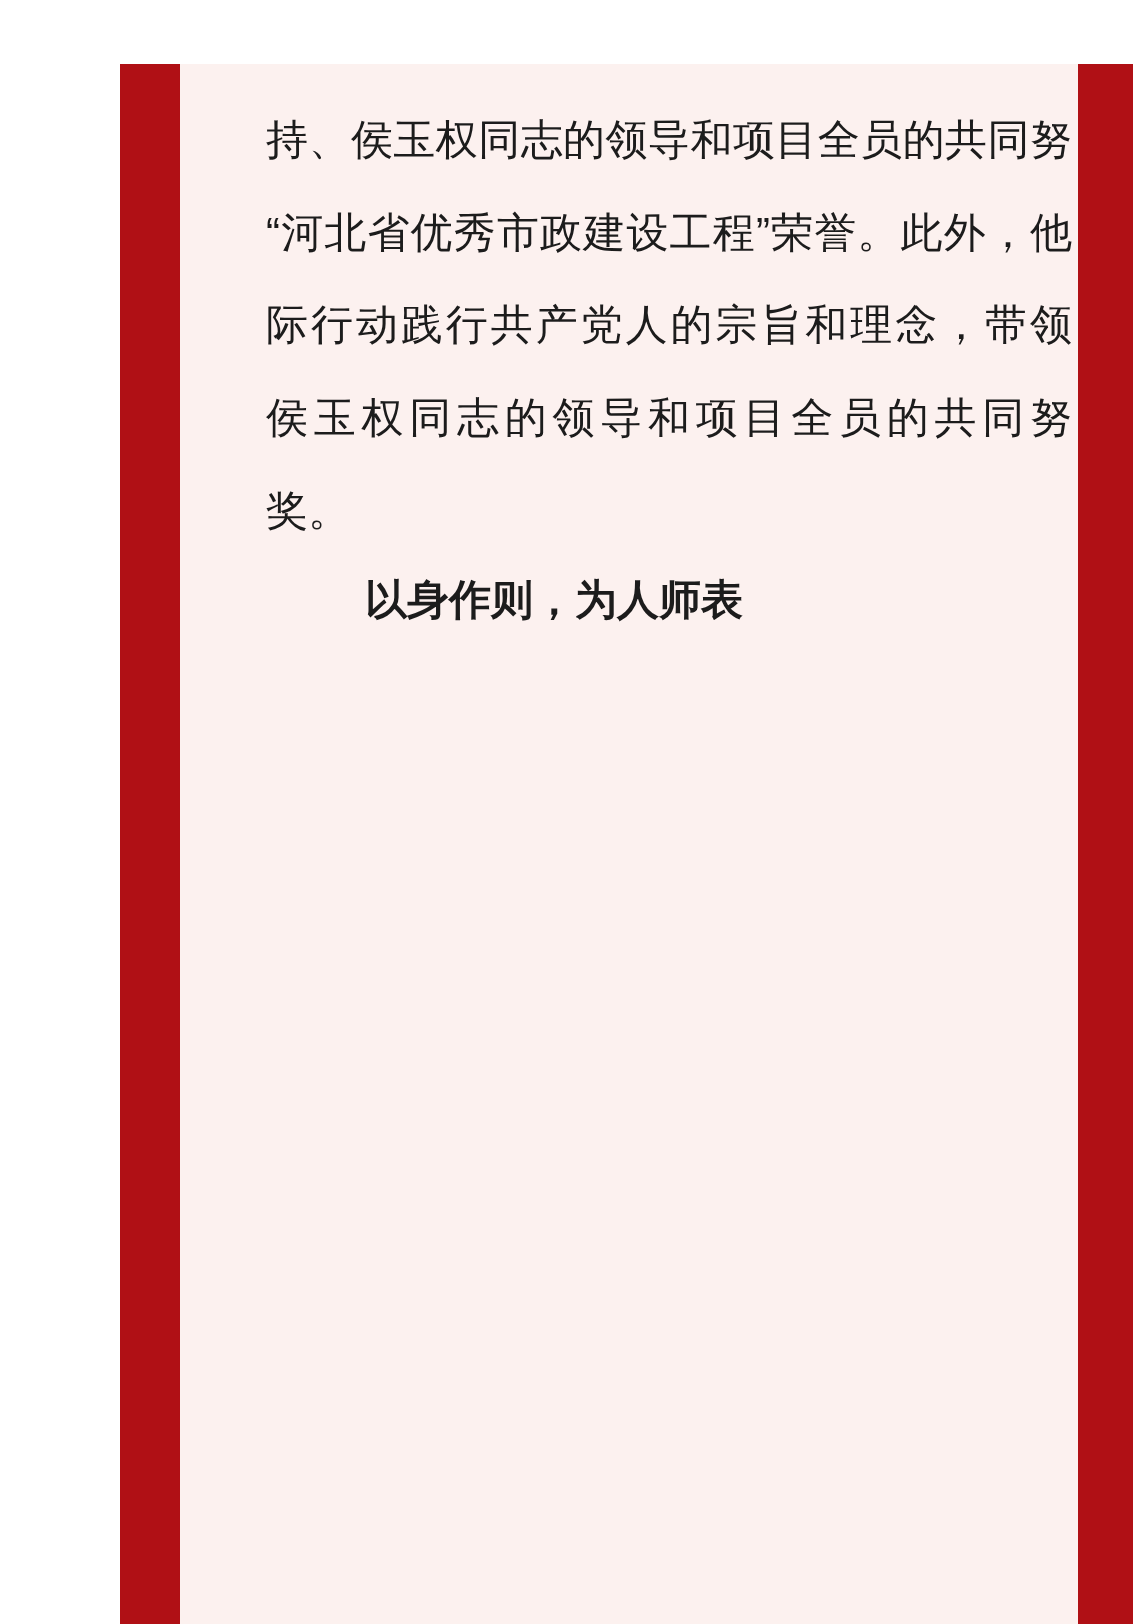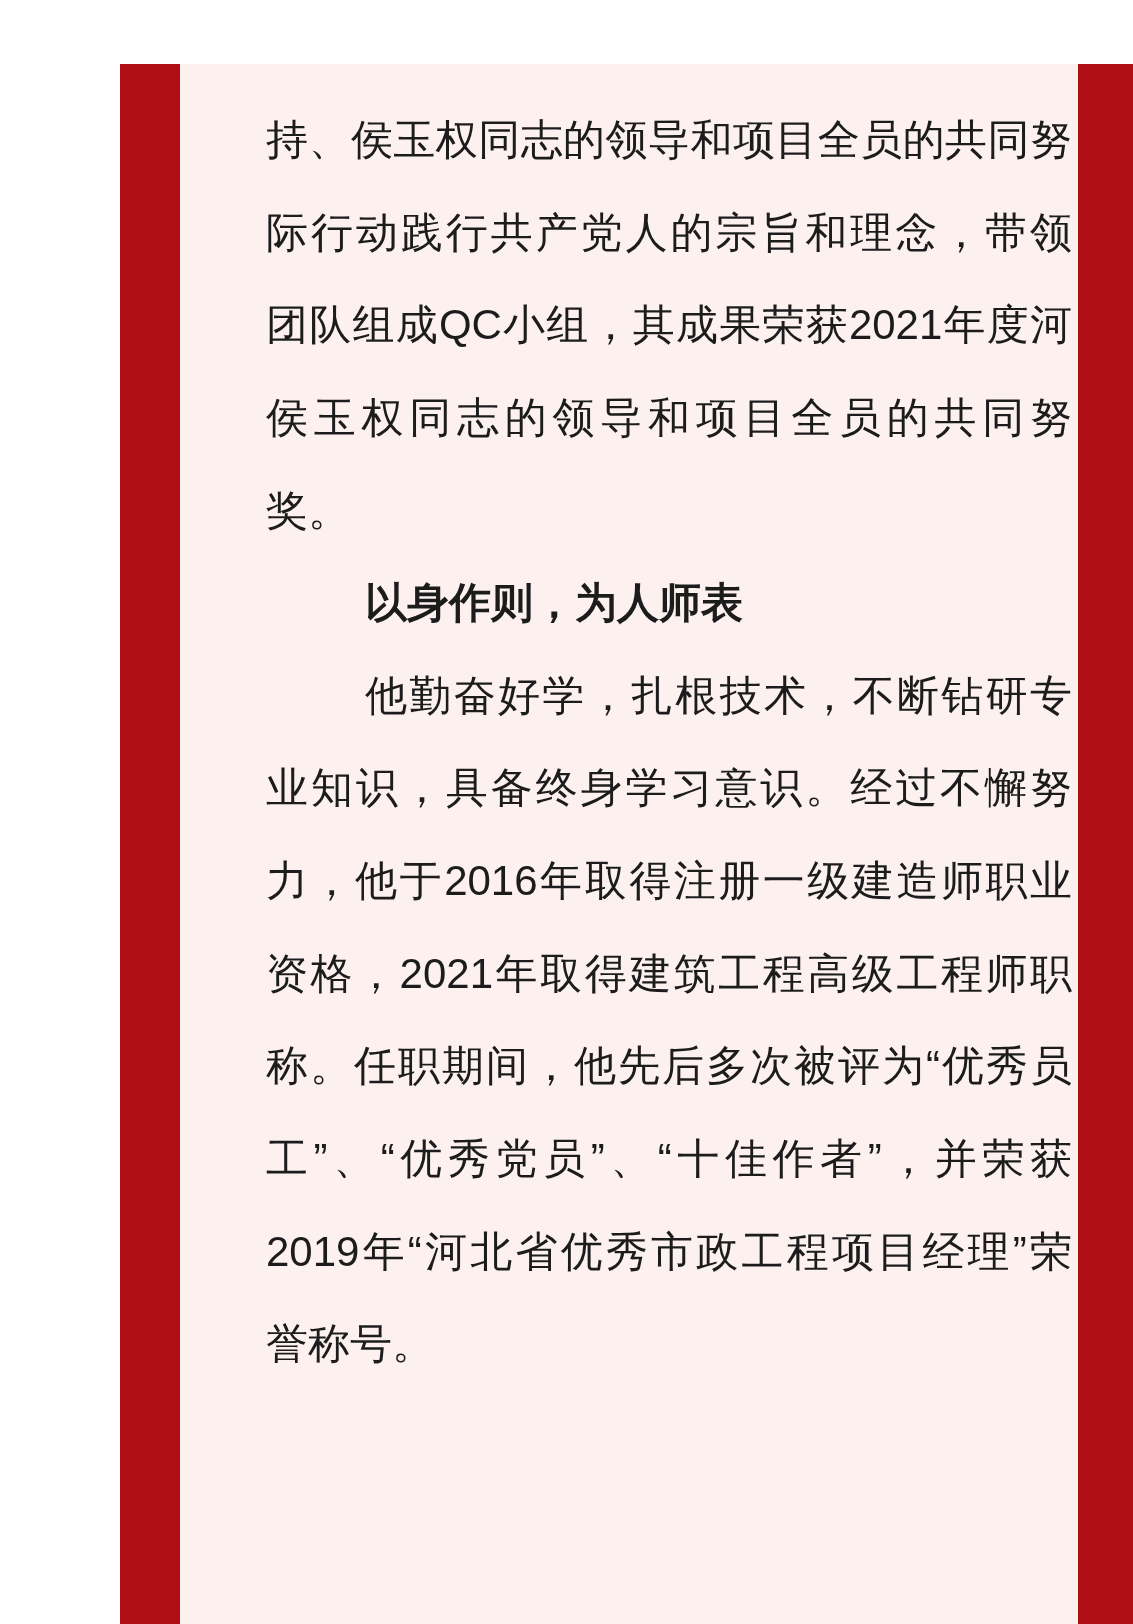--- a/index.html
+++ b/index.html
@@ -55,45 +55,36 @@
   .line.no-justify {
     text-align: left;
     text-align-last: left;
     white-space: normal;
   }
   .line.indented {
     padding-left: 99px;
   }
   .para.heading .line {
     font-weight: 700;
+    font-family: Liberation Mono, monospace;
   }
 </style>
 </head>
 <body>
 
 <div class="page">
   <div class="side-bar left"></div>
   <div class="content-panel">
     <div class="text-block" id="article-text">
         <div class="para body">
           <div class="line">持、侯玉权同志的领导和项目全员的共同努</div>
+          <div class="line">“河北省优秀市政建设工程”荣誉。此外，他</div>
           <div class="line">际行动践行共产党人的宗旨和理念，带领</div>
-          <div class="line">团队组成QC小组，其成果荣获2021年度河</div>
           <div class="line">侯玉权同志的领导和项目全员的共同努</div>
           <div class="line no-justify">奖。</div>
         </div>
         <div class="para heading">
           <div class="line no-justify indented">以身作则，为人师表</div>
-        </div>
-        <div class="para body">
-          <div class="line indented">他勤奋好学，扎根技术，不断钻研专</div>
-          <div class="line">业知识，具备终身学习意识。经过不懈努</div>
-          <div class="line">力，他于2016年取得注册一级建造师职业</div>
-          <div class="line">资格，2021年取得建筑工程高级工程师职</div>
-          <div class="line">称。任职期间，他先后多次被评为“优秀员</div>
-          <div class="line">工”、“优秀党员”、“十佳作者”，并荣获</div>
-          <div class="line">2019年“河北省优秀市政工程项目经理”荣</div>
-          <div class="line no-justify">誉称号。</div>
         </div>
       </div>
   </div>
   <div class="side-bar right"></div>
 </div>
 
 </body></html>

